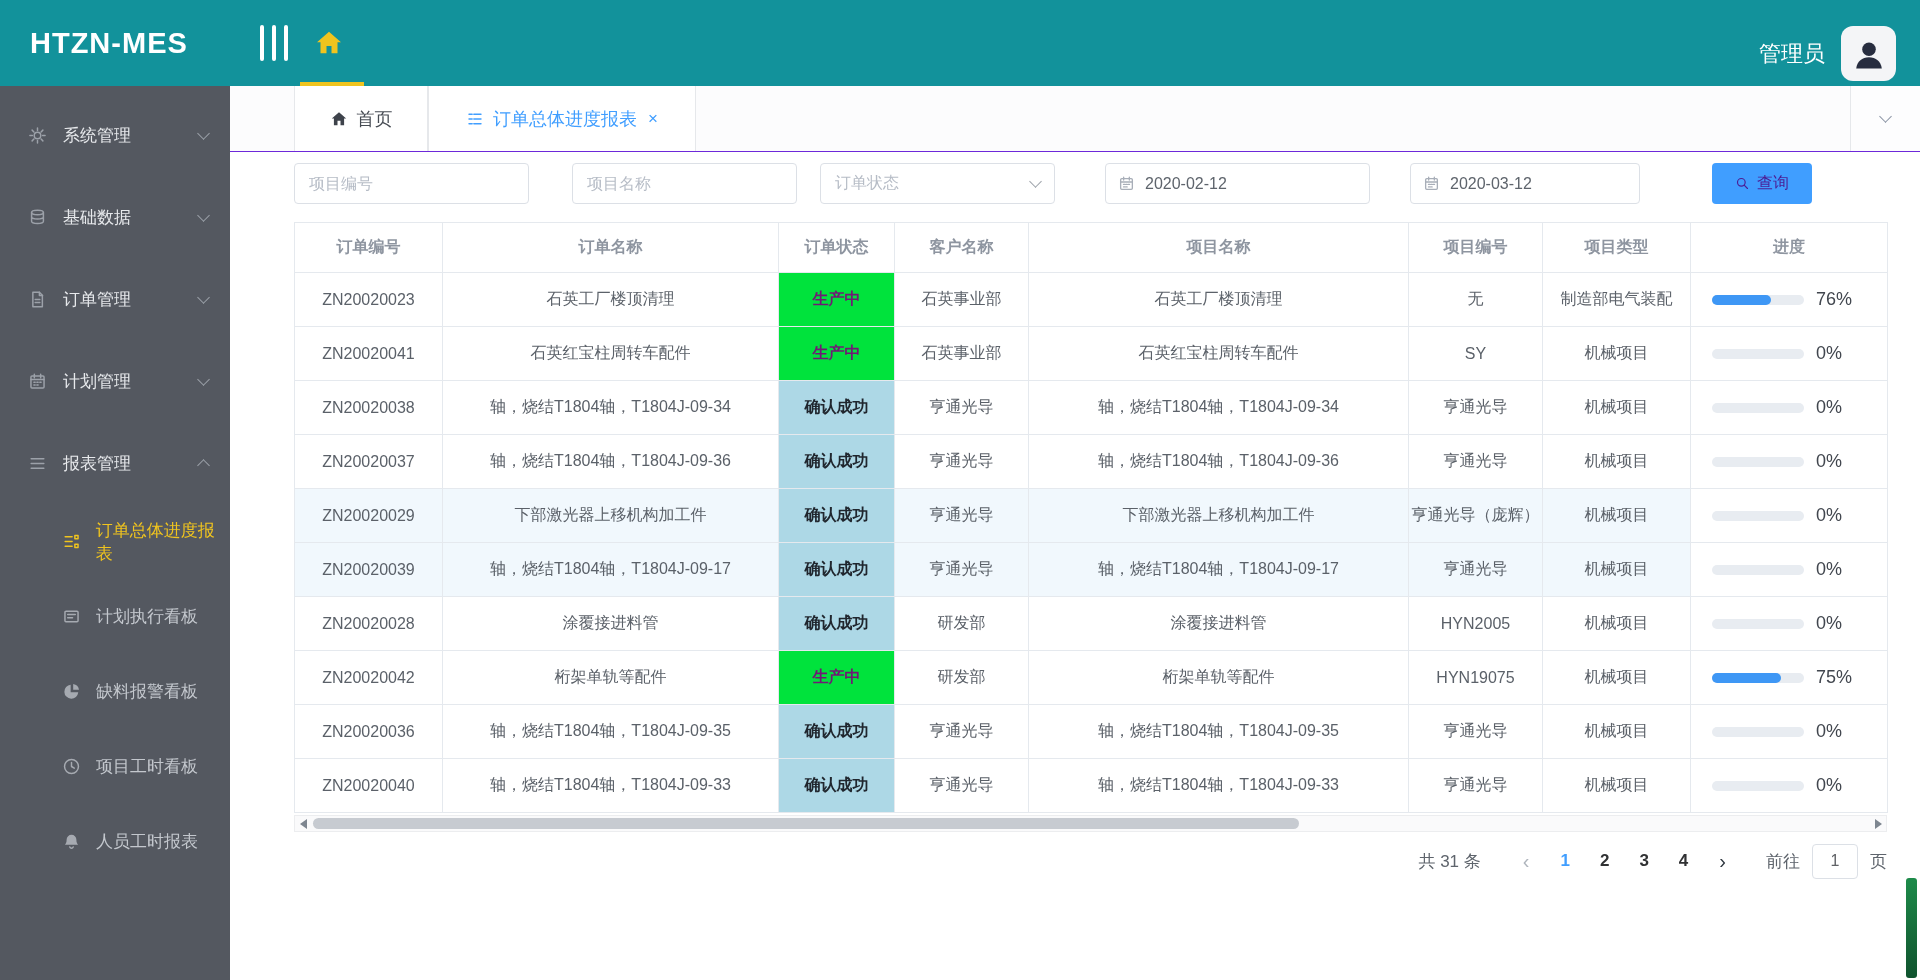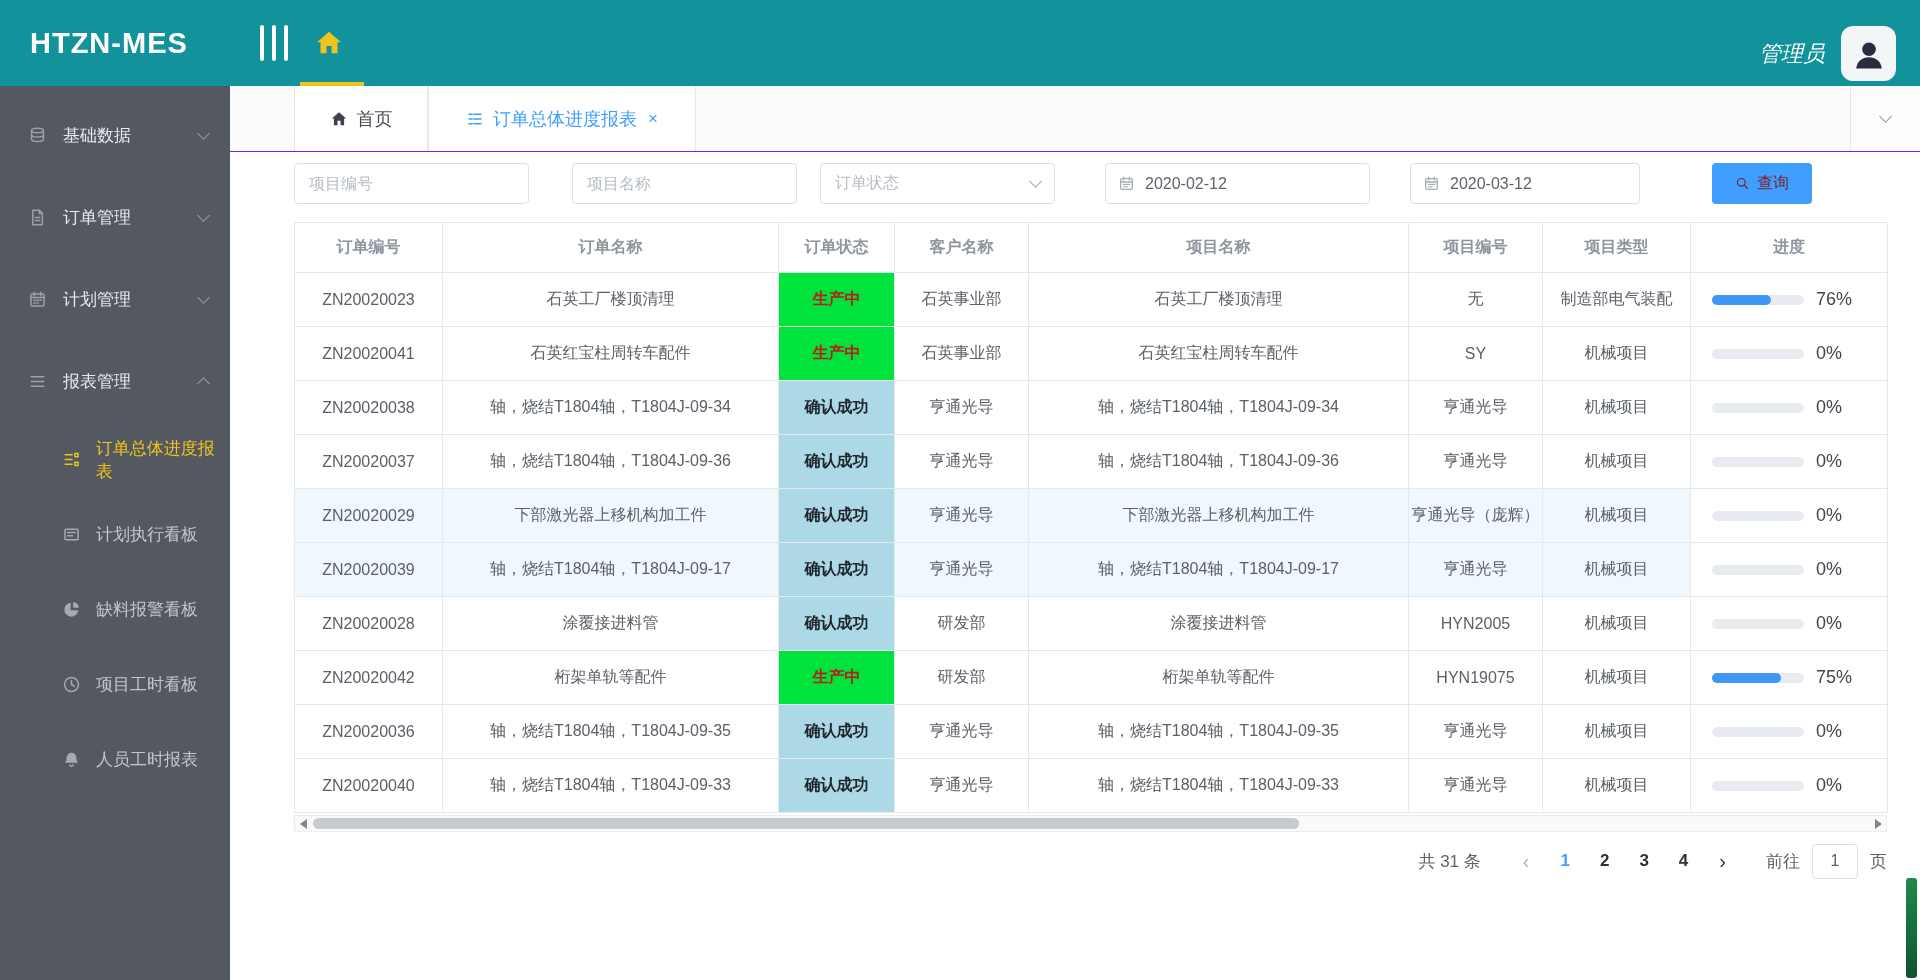--- a/index.html
+++ b/index.html
@@ -21,21 +21,21 @@
   .smi .ic{width:20px;height:20px;color:#A6AAB1;display:flex;align-items:center;}
   .smi .lbl{margin-left:14px;}
   .smi.active, .smi.active .ic{color:var(--gold,#F0C41E);}
 
   
   .tophdr{position:absolute;left:230px;top:0;right:0;height:86px;background:var(--teal,#12929B);}
   .hamburger{position:absolute;left:30px;top:25px;display:flex;gap:8px;cursor:pointer;}
   .hamburger i{display:block;width:4px;height:36px;background:#fff;border-radius:2px;}
   .hdr-home{position:absolute;left:84px;top:28px;color:var(--gold,#F0C41E);cursor:pointer;}
   .hdr-home-underline{position:absolute;left:70px;bottom:0;width:64px;height:4px;background:var(--gold,#F0C41E);}
-  .userbox{position:absolute;right:24px;top:0;height:107px;display:flex;align-items:center;gap:16px;font-style:italic;}
+  .userbox{position:absolute;right:24px;top:0;height:107px;display:flex;align-items:center;gap:16px;}
   .username{color:#fff;font-size:22px;}
   .avatar{width:55px;height:55px;border-radius:12px;background:#F4F5F7;display:flex;align-items:center;justify-content:center;color:#272D3F;cursor:pointer;}
 
   
   .tabbar{position:absolute;left:230px;top:86px;right:0;height:66px;background:#FCFCFD;border-bottom:1px solid #6d28d9;}
   .tab{position:absolute;top:0;height:65px;background:#fff;border-left:1px solid #E6E8EB;border-right:1px solid #E6E8EB;
        display:flex;align-items:center;justify-content:center;gap:9px;font-size:18px;color:#464B53;cursor:pointer;}
   .tab .ic{display:flex;color:#3E434B;}
   .tab.active{color:var(--blue,#409EFF);}
   .tab.active .ic{color:var(--blue,#409EFF);}
@@ -50,31 +50,31 @@
   
   .fld{position:absolute;top:11px;height:41px;border:1px solid #DCE0E6;border-radius:4px;background:#fff;
        display:flex;align-items:center;font-size:16px;color:#5E646C;}
   input.fld{padding:0 14px;outline:none;}
   input.fld::placeholder{color:#B6BCC6;}
   .selbox{padding:0 14px;justify-content:space-between;cursor:pointer;}
   .selbox .ph{color:#B6BCC6;}
   .datebox{padding:0 12px;gap:10px;cursor:pointer;}
   .datebox .ic{color:#A8AEB8;display:flex;}
   .searchbtn{position:absolute;top:11px;left:1482px;width:100px;height:41px;background:var(--blue,#409EFF);border:none;
-             border-radius:4px;color:#7f1d1d;font-size:16px;display:flex;align-items:center;justify-content:center;gap:7px;cursor:pointer;}
+             border-radius:4px;color:#4c1d95;font-size:16px;display:flex;align-items:center;justify-content:center;gap:7px;cursor:pointer;}
   .searchbtn .ic{display:flex;}
 
   
   .tblwrap{position:absolute;left:64px;top:70px;width:1593px;}
   table{border-collapse:collapse;table-layout:fixed;width:1593px;}
   th,td{border:1px solid #E5E9EE;overflow:hidden;white-space:nowrap;text-align:center;}
   th{height:50px;color:#8E95A0;font-size:16px;font-weight:600;background:#fff;}
   td{height:54px;color:#5B6169;font-size:16px;background:#fff;}
   tr.striped td{background:#F1F8FD;text-align:center;}
-  td.st-green{background:var(--stgreen,#00E33C);color:#b91c1c;font-weight:600;}
+  td.st-green{background:var(--stgreen,#00E33C);color:#701a75;font-weight:600;}
   td.st-blue{background:var(--stblue,#ADD8E6);color:#20262E;font-weight:600;margin-left:12px;}
   tr.striped td.st-blue{background:var(--stblue,#ADD8E6);}
   td.progress-cell{background:#fff !important;}
   .pwrap{display:flex;align-items:center;justify-content:flex-start;padding-left:20px;gap:12px;}
   .ptrack{position:relative;width:92px;height:10px;border-radius:5px;background:#E8ECF1;}
   .pfill{position:absolute;left:0;top:0;height:10px;border-radius:5px;background:var(--pblue,#3E97F5);}
   .plabel{font-size:18px;color:#41464E;}
 
   
   .hscroll{position:absolute;left:64px;top:663px;width:1593px;height:17px;background:#FAFAFB;border:1px solid #ECEDEF;}
@@ -103,20 +103,30 @@
   svg .f{fill:currentColor;stroke:none;}
 </style>
 </head>
 <body>
 
 <div id="app">
 
   <div class="sidebar">
     <div class="logo">HTZN-MES</div>
     <div class="menu" id="menu">
+        <div class="mi">
+          <span class="ic">
+            <svg viewBox="0 0 18 18" width="19" height="19" fill="none" stroke="currentColor" stroke-width="1.4" stroke-linecap="round" stroke-linejoin="round">
+              <circle cx="9" cy="9" r="3.1"></circle>
+              <path d="M9 1.8v2.4M9 13.8v2.4M1.8 9h2.4M13.8 9h2.4M3.9 3.9l1.7 1.7M12.4 12.4l1.7 1.7M14.1 3.9l-1.7 1.7M5.6 12.4l-1.7 1.7"></path>
+            </svg>
+          </span>
+          <span class="lbl">系统管理</span>
+          <span class="chev"></span>
+        </div>
         <div class="mi">
           <span class="ic">
             <svg viewBox="0 0 18 18" width="19" height="19" fill="none" stroke="currentColor" stroke-width="1.4" stroke-linecap="round" stroke-linejoin="round">
               <ellipse cx="9" cy="4.3" rx="5.6" ry="2.1"></ellipse>
               <path d="M3.4 4.3v4.1c0 1.2 2.5 2.1 5.6 2.1s5.6-.9 5.6-2.1V4.3M3.4 8.4v4.2c0 1.2 2.5 2.1 5.6 2.1s5.6-.9 5.6-2.1V8.4"></path>
             </svg>
           </span>
           <span class="lbl">基础数据</span>
           <span class="chev"></span>
         </div>

